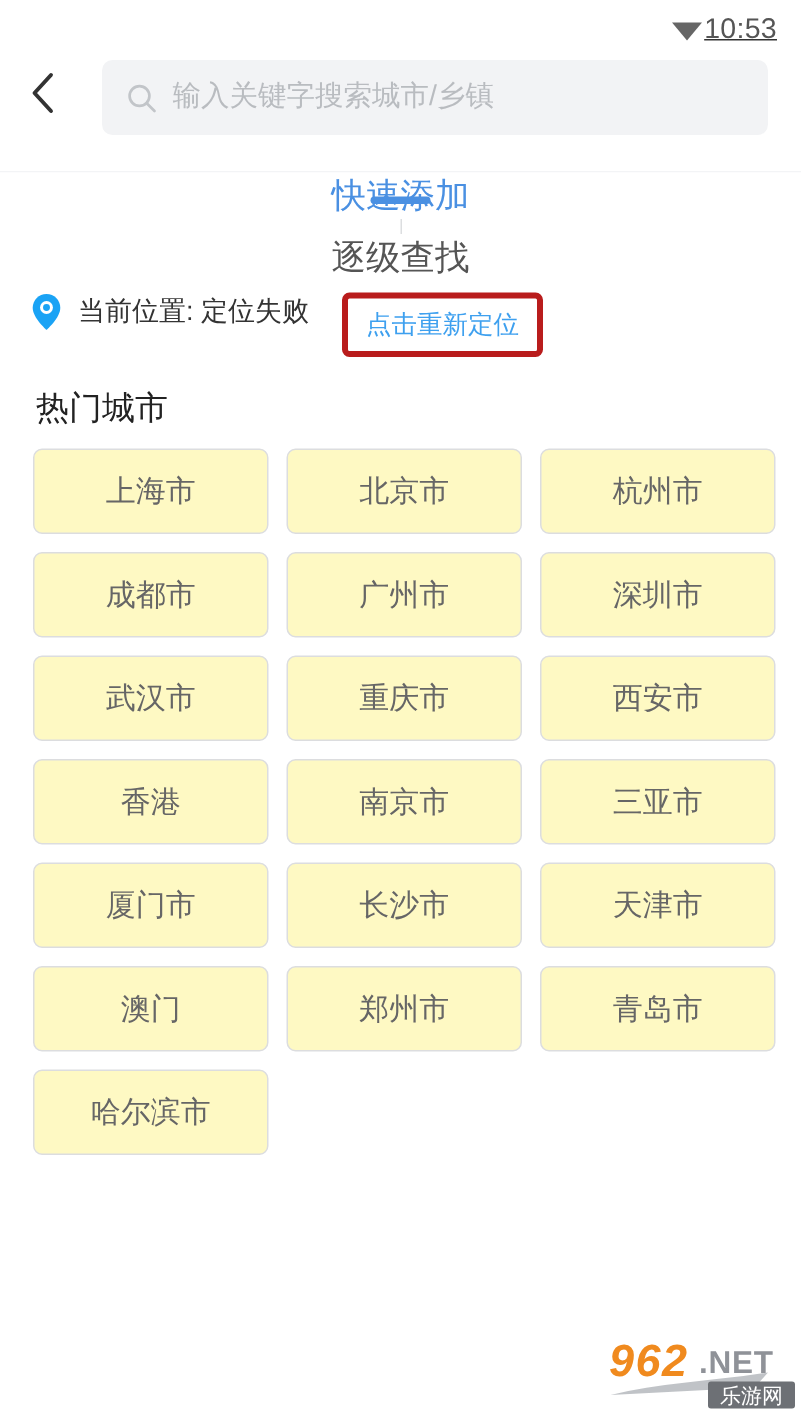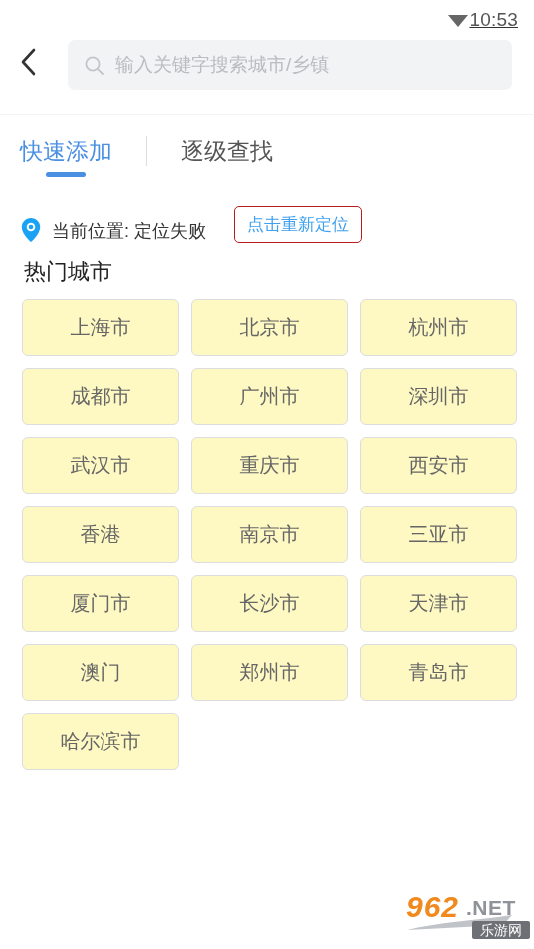--- a/index.html
+++ b/index.html
@@ -101,22 +101,23 @@
     height: 1px;
     background: #f3f4f6;
     width: 100%;
   }
 
   
   .tabs {
     display: flex;
     align-items: center;
     height: 72px;
-    padding: 0 16px;
-    background: #ffffff;
+    padding: 0 28px;
+    background: #ffffff;
+    flex-direction: column;
   }
   .tab {
     position: relative;
     font-size: 23px;
     padding: 0 4px;
     height: 100%;
     display: flex;
     align-items: center;
     cursor: pointer;
     color: #555555;
@@ -138,39 +139,39 @@
   .tab-sep {
     width: 1px;
     height: 30px;
     background: #dcdee0;
     margin: 0 30px;
   }
 
   
   .location-row {
     display: flex;
-    align-items: flex-end;
+    align-items: flex-start;
     padding: 8px 24px 0 20px;
     height: 56px;
     gap: 10px;
   }
   .pin-icon {
     display: block;
     width: 22px;
     height: 26px;
     flex: 0 0 auto;
   }
   .location-text {
     font-size: 18px;
     color: #333333;
     white-space: nowrap;
   }
   .relocate-btn {
-    margin-left: 18px;
-    border: 1px solid #b91c1c;
+    margin-left: 12px;
+    border: 4px solid #b91c1c;
     color: #3ea0ef;
     background: #ffffff;
     border-radius: 5px;
     font-family: inherit;
     font-size: 17px;
     padding: 6px 12px;
     cursor: pointer;
     white-space: nowrap;
   }
 

